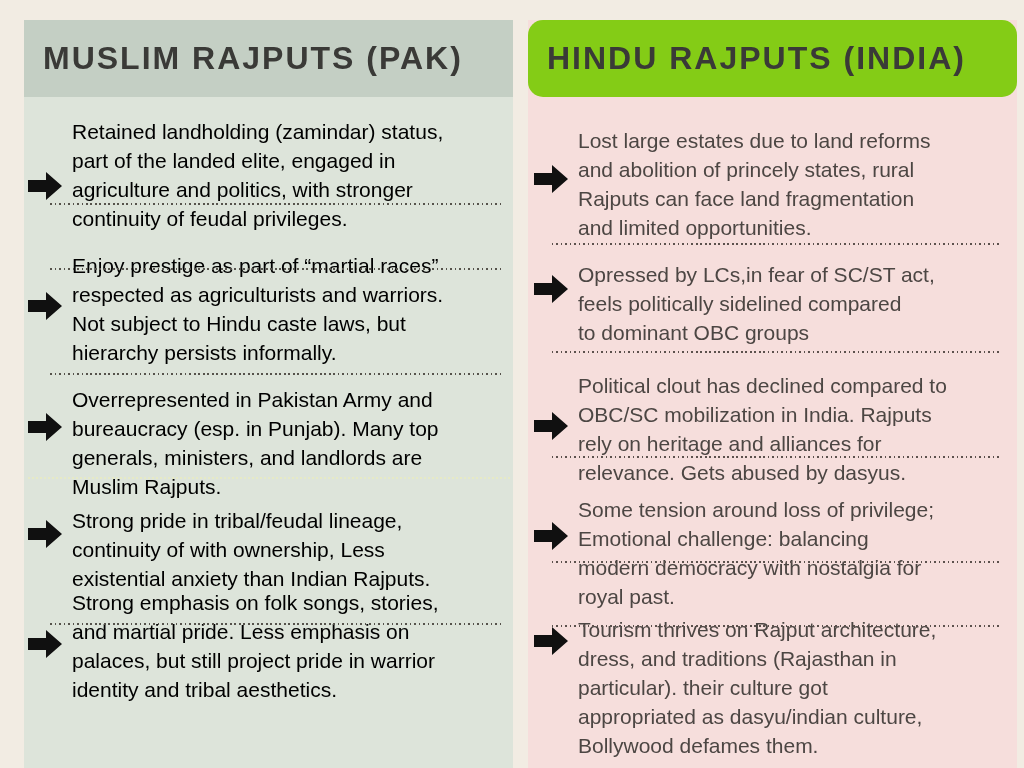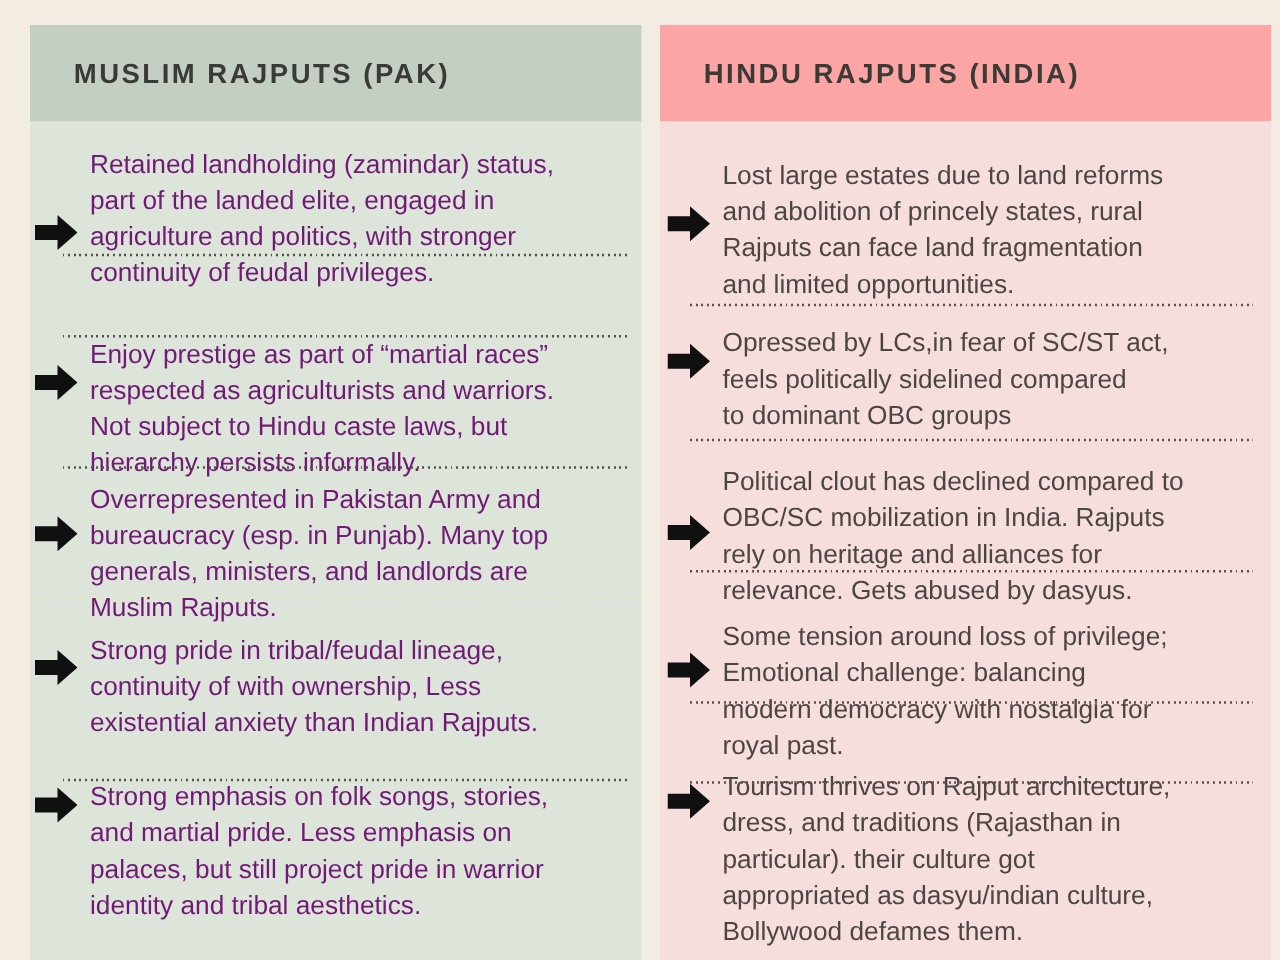--- a/index.html
+++ b/index.html
@@ -6,29 +6,29 @@
   body{
     width:1024px;height:768px;position:relative;overflow:hidden;
     background:#f2ece3;
     font-family:"Liberation Sans","DejaVu Sans",sans-serif;
   }
   .column{position:absolute;top:20px;height:748px;width:489px;}
   .column.left{left:24px;background:#dde4da;}
   .column.right{left:528px;background:#f6dedc;}
   .col-header{height:77px;display:flex;align-items:center;}
   .column.left  .col-header{background:#c4cfc4;}
-  .column.right .col-header{background:#fca5a5;}
+  .column.right .col-header{background:#84cc16;border-radius:15px;}
   .col-header h1{
-    margin:16px;padding-left:19px;
-    font-size:22px;font-weight:800;letter-spacing:2px;
+    margin:0;padding-left:19px;
+    font-size:32px;font-weight:800;letter-spacing:2px;
     color:#3a3a37;white-space:nowrap;
   }
   .btext{
     position:absolute;left:48px;width:455px;
-    font-size:21px;line-height:29px;color:#701a75;
+    font-size:21px;line-height:29px;color:#000000;
     white-space:pre-line;z-index:2;
   }
   .column.right .btext{left:50px;color:#4c4643;}
   .arrow{position:absolute;left:4px;z-index:2;display:block;width:34px;height:28px;}
   .column.right .arrow{left:6px;}
   .divider{
     position:absolute;left:26px;width:452px;height:2px;z-index:3;
     background-image:repeating-linear-gradient(to right,#55524b 0 1.5px,transparent 1.5px 4.5px);
   }
   .column.right .divider{
@@ -58,21 +58,21 @@
     <div class="btext" style="top:97px">Retained landholding (zamindar) status,
 part of the landed elite, engaged in
 agriculture and politics, with stronger
 continuity of feudal privileges.</div>
 
     <span class="arrow" style="top:272px">
       <svg viewBox="0 0 34 28" width="34" height="28">
           <path d="M0 8 H18 V0 L34 14 L18 28 V20 H0 Z" fill="#101010"></path>
         </svg>
     </span>
-    <div class="btext" style="top:249px">Enjoy prestige as part of “martial races”
+    <div class="btext" style="top:231px">Enjoy prestige as part of “martial races”
 respected as agriculturists and warriors.
 Not subject to Hindu caste laws, but
 hierarchy persists informally.</div>
 
     <span class="arrow" style="top:393px">
       <svg viewBox="0 0 34 28" width="34" height="28">
           <path d="M0 8 H18 V0 L34 14 L18 28 V20 H0 Z" fill="#101010"></path>
         </svg>
     </span>
     <div class="btext" style="top:365px">Overrepresented in Pakistan Army and
@@ -87,21 +87,21 @@
     </span>
     <div class="btext" style="top:486px">Strong pride in tribal/feudal lineage,
 continuity of with ownership, Less
 existential anxiety than Indian Rajputs.</div>
 
     <span class="arrow" style="top:610px">
       <svg viewBox="0 0 34 28" width="34" height="28">
           <path d="M0 8 H18 V0 L34 14 L18 28 V20 H0 Z" fill="#101010"></path>
         </svg>
     </span>
-    <div class="btext" style="top:603px">Strong emphasis on folk songs, stories,
+    <div class="btext" style="top:568px">Strong emphasis on folk songs, stories,
 and martial pride. Less emphasis on
 palaces, but still project pride in warrior
 identity and tribal aesthetics.</div>
 
     <div class="divider" style="top:183px"></div>
     <div class="divider" style="top:248px"></div>
     <div class="divider" style="top:353px"></div>
     <div class="divider faint" style="top:457px"></div>
     <div class="divider" style="top:603px"></div>
   </section>

